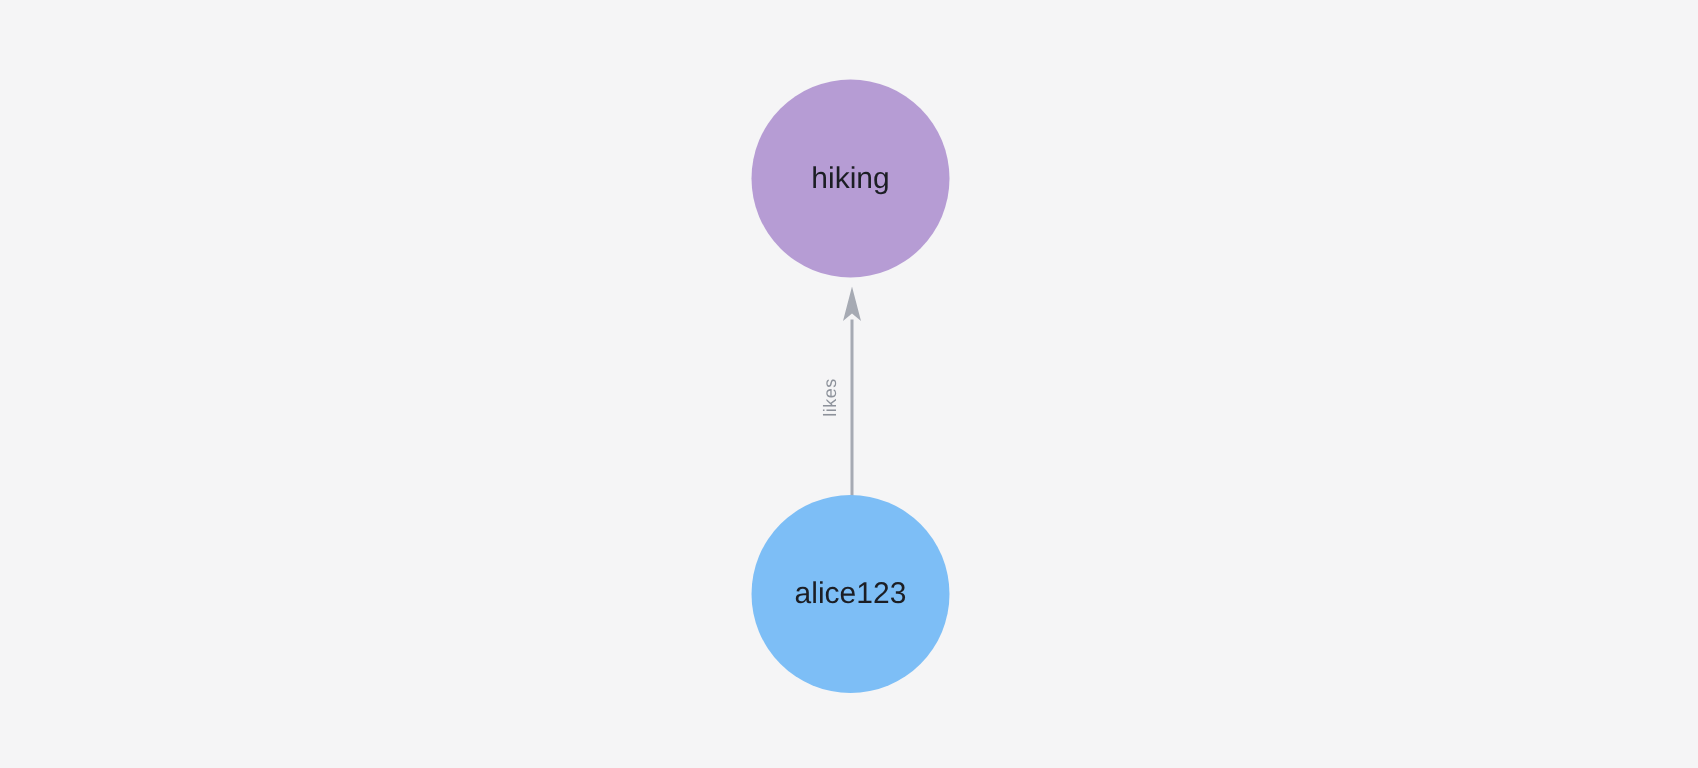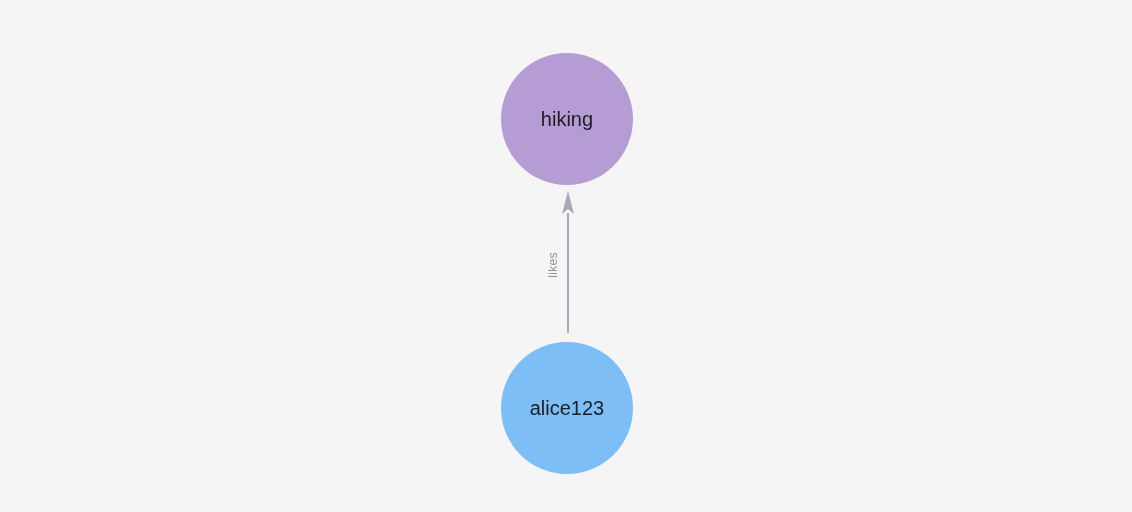--- a/index.html
+++ b/index.html
@@ -19,21 +19,21 @@
     height: 132px;
     border-radius: 50%;
     display: flex;
     align-items: center;
     justify-content: center;
     font-size: 20px;
     cursor: pointer;
     user-select: none;
   }
   .node-top  { left: 501px; top: 53px; }
-  .node-bottom { left: 501px; top: 342px; }
+  .node-bottom { left: 501px; top: 330px; }
   .edge-svg {
     position: absolute;
     left: 559px;
     top: 191px;
     width: 18px;
     height: 146px;
   }
   .edge-label {
     position: absolute;
     left: 553px;

